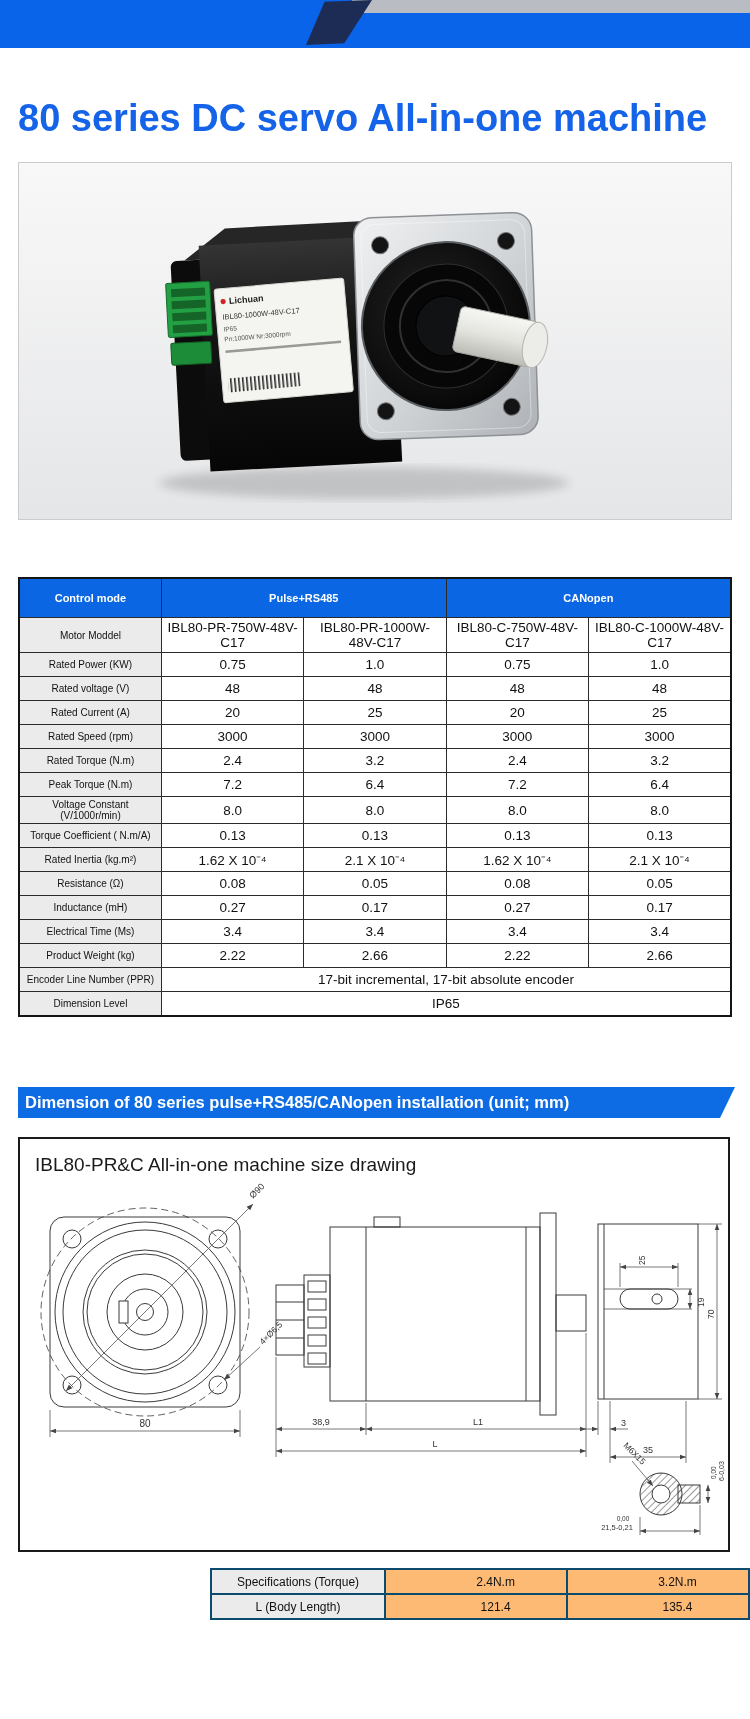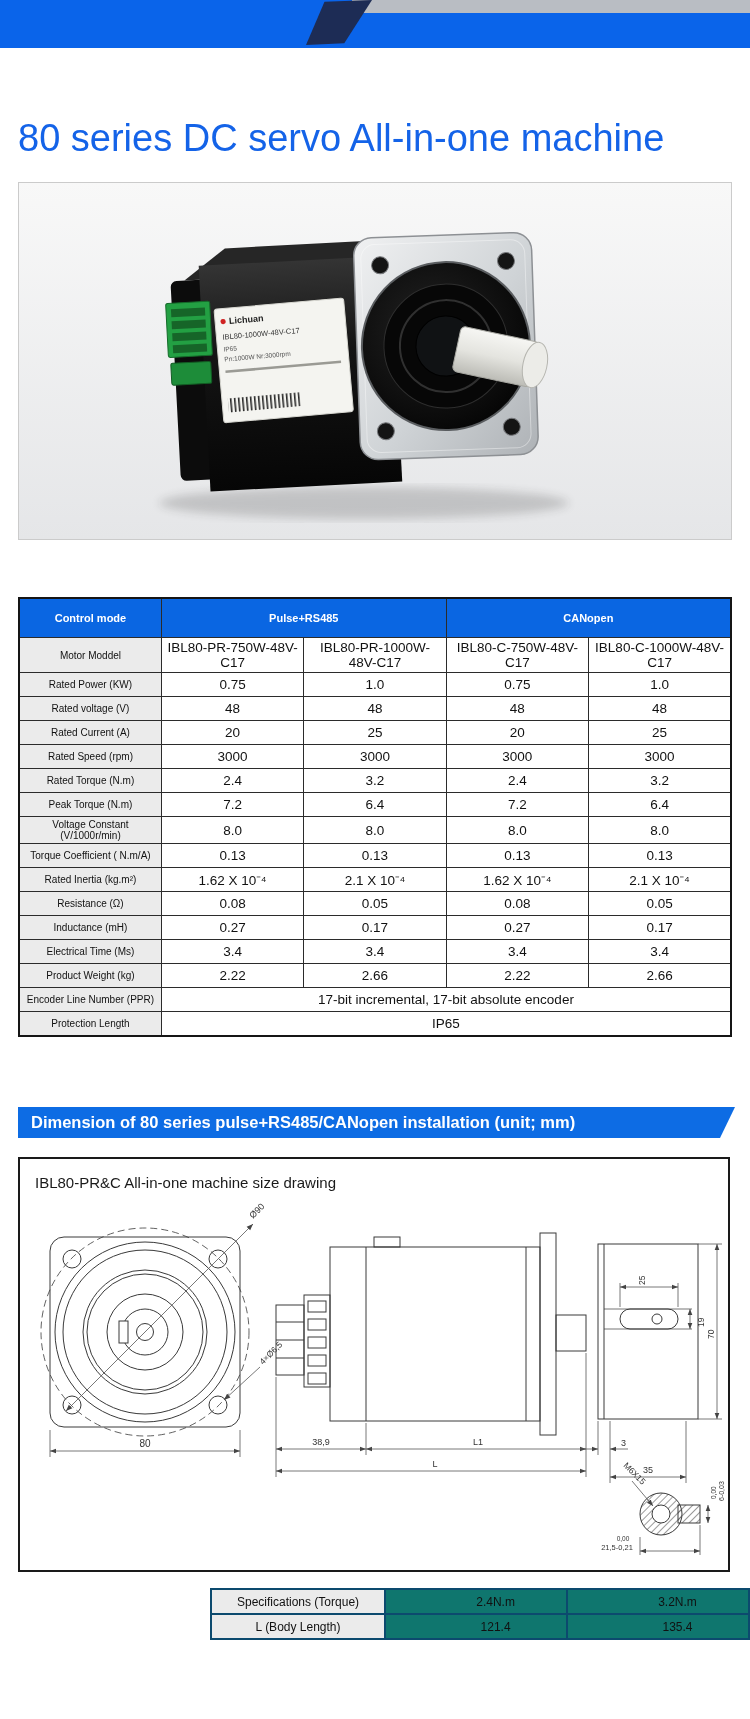--- a/index.html
+++ b/index.html
@@ -9,44 +9,44 @@
   .banner-gray{position:absolute;left:352px;right:0;top:0;height:13px;background:#b9bdc3;}
   .banner-accent{position:absolute;left:306px;top:0;width:66px;height:45px;background:#1d2c55;
     clip-path:polygon(28% 4%,100% 0,58% 96%,0 100%);}
   .banner-left{position:absolute;left:0;top:0;width:354px;height:48px;box-sizing:border-box;
     background:linear-gradient(96deg,#1c37a0 0%,#0b5ce4 88%);
     clip-path:polygon(0 0,347px 0,306px 48px,0 48px);
     display:flex;align-items:center;padding-left:15px;}
   .banner-left span{color:#fff;font-size:27px;font-weight:bold;letter-spacing:.5px;}
   
   .content{padding:0 18px;}
-  h1.page-title{margin:68px 0 22px 0;font-size:38px;line-height:44px;font-weight:normal;color:#1463e8;}
+  h1.page-title{margin:48px 0 22px 0;font-size:38px;line-height:44px;font-weight:bold;color:#1463e8;}
   .photo-box{width:712px;height:356px;border:1px solid #cbcbcb;background:#f4f4f5;}
   .photo-box svg{display:block;}
   
   table.spec{border-collapse:collapse;width:714px;margin-top:57px;table-layout:fixed;}
   table.spec td,table.spec th{border:1px solid #2b2b2b;text-align:center;vertical-align:middle;padding:2px 3px;}
   table.spec{border:2px solid #151515;}
   table.spec th.hdr{background:#0a66e2;color:#fff;font-size:11px;font-weight:bold;height:34px;}
   table.spec td.lbl{background:#ebebeb;font-size:10px;width:144px;height:19px;}
   table.spec td.val{font-size:13.5px;background:#fff;}
   
   .dim-banner{margin:70px 0 0 18px;width:717px;height:31px;background:#0d6ce4;
     clip-path:polygon(0 0,100% 0,calc(100% - 15px) 100%,0 100%);
-    display:flex;align-items:center;padding-left:13px;box-sizing:border-box;}
+    display:flex;align-items:center;padding-left:7px;box-sizing:border-box;}
   .dim-banner span{color:#fff;font-size:16.5px;font-weight:bold;}
   
   .draw-box{position:relative;margin:19px 0 0 18px;width:712px;height:415px;border:2px solid #1a1a1a;box-sizing:border-box;background:#fff;}
-  .draw-title{position:absolute;top:15px;left:15px;font-size:15px;color:#1a1a1a;}
+  .draw-title{position:absolute;top:15px;left:15px;font-size:19px;color:#1a1a1a;}
   .draw-box svg{position:absolute;top:0;left:0;}
   
   table.bottom{border-collapse:collapse;margin:16px 0 0 210px;table-layout:fixed;}
   table.bottom td{border:2px solid #0c4a6e;text-align:center;vertical-align:middle;font-size:12px;height:23px;padding:0 4px;}
   table.bottom td.lbl{background:#ebebeb;width:188px;}
-  table.bottom td.val{background:#0f766e;width:158px;padding-left:43px;}
+  table.bottom td.val{background:#fdba74;width:158px;padding-left:43px;}
 </style>
 </head>
 <body>
 
 <div class="banner">
   <div class="banner-gray"></div>
   <div class="banner-accent"></div>
 </div>
 
 <div class="content">
@@ -238,21 +238,21 @@
           <td class="val">2.22</td>
           <td class="val">2.66</td>
           <td class="val">2.22</td>
           <td class="val">2.66</td>
         </tr>
         <tr>
           <td class="lbl">Encoder Line Number (PPR)</td>
           <td class="val" colspan="4">17-bit incremental, 17-bit absolute encoder</td>
         </tr>
         <tr>
-          <td class="lbl">Protection Length</td>
+          <td class="lbl">Dimension Level</td>
           <td class="val" colspan="4">IP65</td>
         </tr>
       </tbody>
   </table>
 
 </div>
 
 <div class="dim-banner">
   <span>Dimension of 80 series pulse+RS485/CANopen installation (unit; mm)</span>
 </div>

